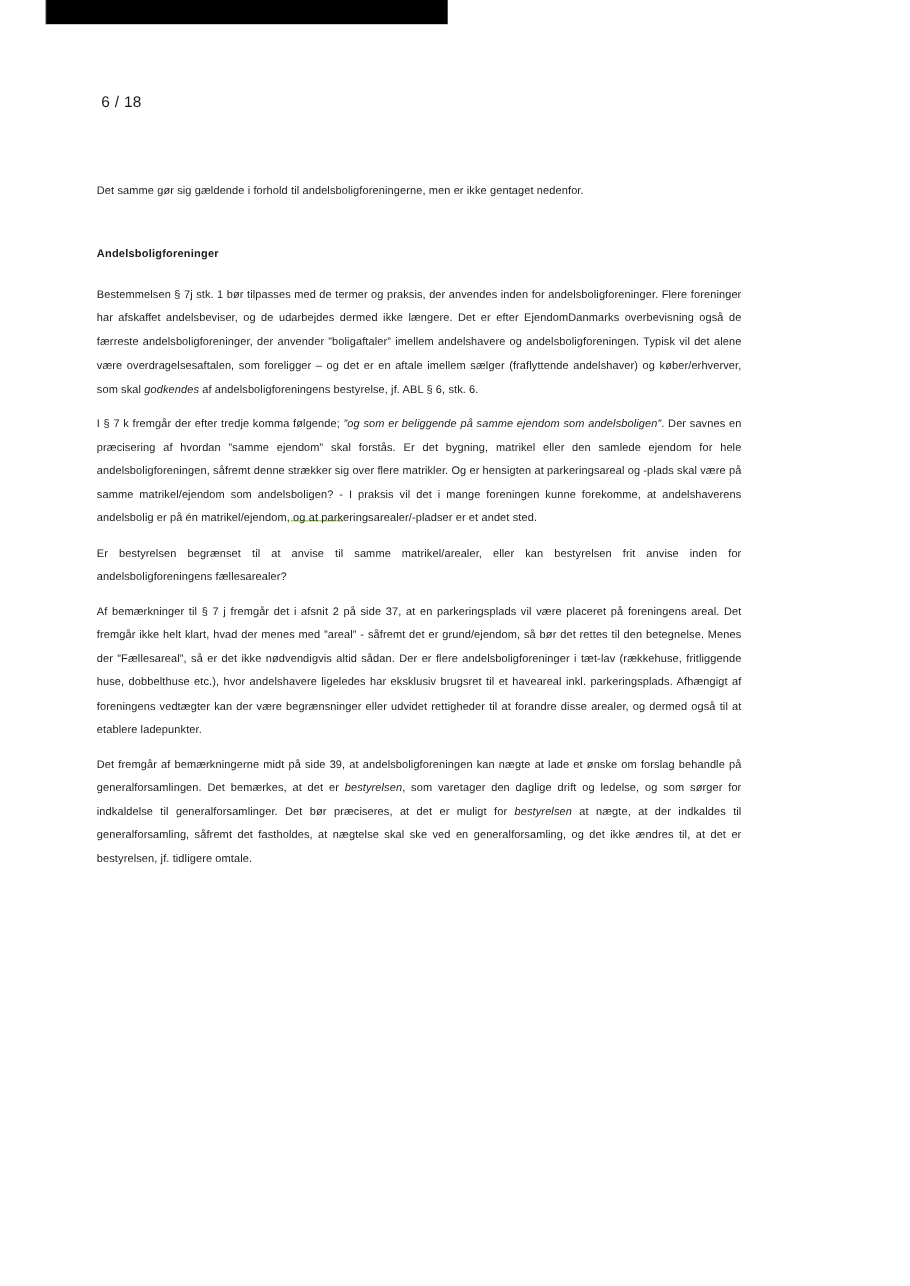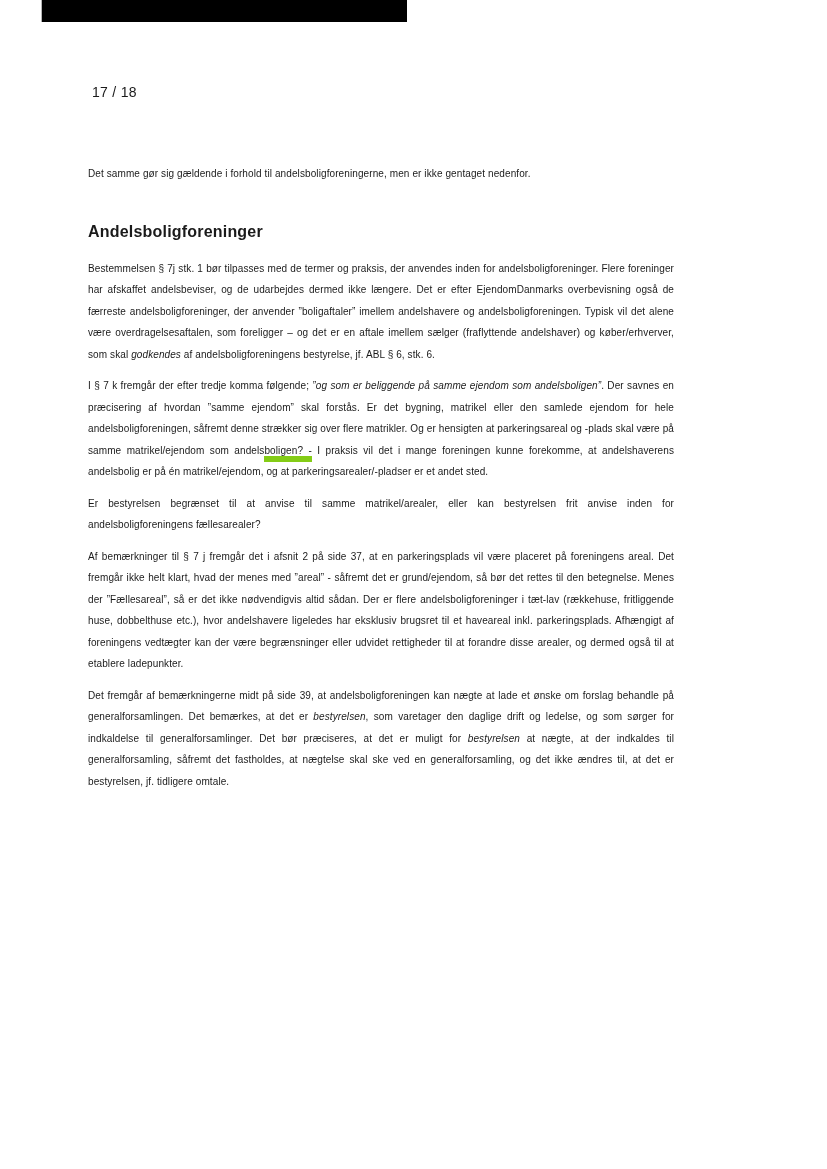--- a/index.html
+++ b/index.html
@@ -38,38 +38,38 @@
   .doc-body p {
     margin: 0 0 10px 0;
     font-size: 10px;
     line-height: 21.5px;
     text-align: justify;
     letter-spacing: 0.1px;
     color: #1a1a1a;
   }
   .doc-body h2 {
     margin: 36px 0 16px 0;
-    font-size: 16px;
+    font-size: 10px;
     line-height: 21px;
     font-weight: 600;
     letter-spacing: 0.2px;
     color: #1a1a1a;
   }
   .doc-body .italic { font-style: italic; }
   .doc-body .underline {
-    border-bottom: 6px solid #84cc16;
-    padding-bottom: 0;
+    border-bottom: 1px solid #84cc16;
+    padding-bottom: 17px;
   }
 </style>
 </head>
 <body>
 
 <div class="page">
   <div class="redaction-bar"></div>
-  <div class="page-number">17 / 18</div>
+  <div class="page-number">6 / 18</div>
   <div class="doc-body">
       <p><span>Det samme gør sig gældende i forhold til andelsboligforeningerne, men er ikke gentaget nedenfor.</span></p>
       <h2><span>Andelsboligforeninger</span></h2>
       <p><span>Bestemmelsen § 7j stk. 1 bør tilpasses med de termer og praksis, der anvendes inden for andelsboligforeninger. Flere foreninger har afskaffet andelsbeviser, og de udarbejdes dermed ikke længere. Det er efter EjendomDanmarks overbevisning også de færreste andelsboligforeninger, der anvender ”boligaftaler” imellem andelshavere og andelsboligforeningen. Typisk vil det alene være overdragelsesaftalen, som foreligger – og det er en aftale imellem sælger (fraflyttende andelshaver) og køber/erhverver, som skal </span><span class="italic">godkendes</span><span> af andelsboligforeningens bestyrelse, jf. ABL § 6, stk. 6.</span></p>
       <p><span>I § 7 k fremgår der efter tredje komma følgende; </span><span class="italic">”og som er beliggende på samme ejendom som andelsboligen”</span><span>. Der savnes en præcisering af hvordan ”samme ejendom” skal forstås. Er det bygning, matrikel eller den samlede ejendom for hele andelsboligforeningen, såfremt denne strækker sig over flere matrikler. Og er hensigten at parkeringsareal og -plads skal være på samme matrikel/ejendom som andels</span><span class="underline">boligen? -</span><span> I praksis vil det i mange foreningen kunne forekomme, at andelshaverens andelsbolig er på én matrikel/ejendom, og at parkeringsarealer/-pladser er et andet sted.</span></p>
       <p><span>Er bestyrelsen begrænset til at anvise til samme matrikel/arealer, eller kan bestyrelsen frit anvise inden for andelsboligforeningens fællesarealer?</span></p>
       <p><span>Af bemærkninger til § 7 j fremgår det i afsnit 2 på side 37, at en parkeringsplads vil være placeret på foreningens areal. Det fremgår ikke helt klart, hvad der menes med ”areal” - såfremt det er grund/ejendom, så bør det rettes til den betegnelse. Menes der ”Fællesareal”, så er det ikke nødvendigvis altid sådan. Der er flere andelsboligforeninger i tæt-lav (rækkehuse, fritliggende huse, dobbelthuse etc.), hvor andelshavere ligeledes har eksklusiv brugsret til et haveareal inkl. parkeringsplads. Afhængigt af foreningens vedtægter kan der være begrænsninger eller udvidet rettigheder til at forandre disse arealer, og dermed også til at etablere ladepunkter.</span></p>
       <p><span>Det fremgår af bemærkningerne midt på side 39, at andelsboligforeningen kan nægte at lade et ønske om forslag behandle på generalforsamlingen. Det bemærkes, at det er </span><span class="italic">bestyrelsen</span><span>, som varetager den daglige drift og ledelse, og som sørger for indkaldelse til generalforsamlinger. Det bør præciseres, at det er muligt for </span><span class="italic">bestyrelsen</span><span> at nægte, at der indkaldes til generalforsamling, såfremt det fastholdes, at nægtelse skal ske ved en generalforsamling, og det ikke ændres til, at det er bestyrelsen, jf. tidligere omtale.</span></p>
     </div>
 </div>

